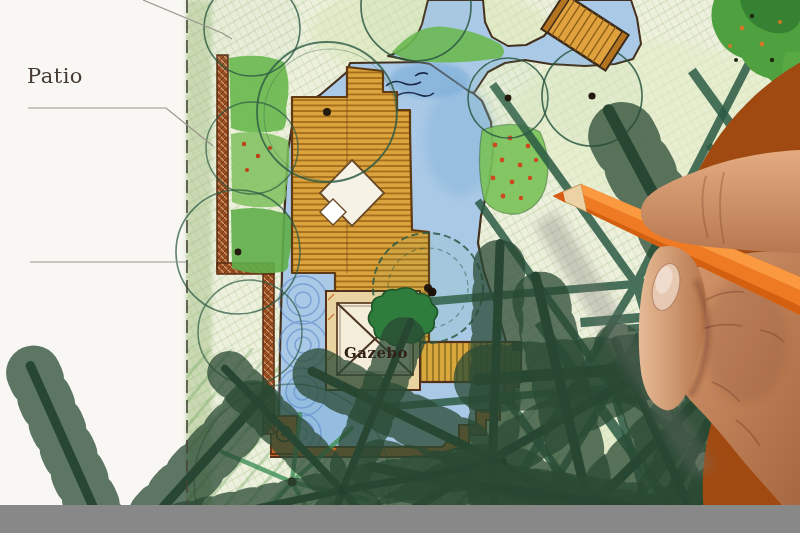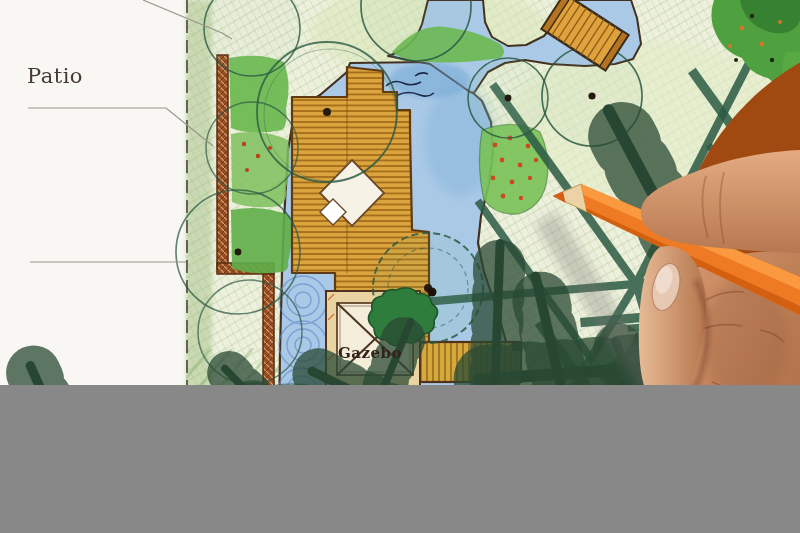--- a/index.html
+++ b/index.html
@@ -1,23 +1,23 @@
 <!DOCTYPE html>
 <html><head>
 <meta charset="utf-8">
 <style>
   html,body{margin:0;padding:0;background:#888;}
-  #stage{position:relative;width:800px;height:385px;overflow:hidden;
+  #stage{position:relative;width:800px;height:505px;overflow:hidden;
          font-family:"DejaVu Serif","Liberation Serif",serif;background:#f9a8d4;}
   #plan-svg{position:absolute;left:0;top:0;}
   .margin-label{position:absolute;color:#453a32;font-size:21px;letter-spacing:.5px;
                 font-family:"DejaVu Serif","Liberation Serif",serif;}
   #patio-label{left:27px;top:64px;}
   #wall-fountain-label{left:28px;top:208px;}
-  #gazebo-label{position:absolute;left:338px;top:344px;width:76px;
+  #gazebo-label{position:absolute;left:338px;top:344px;width:76px;text-align:center;
                 color:#33221a;font-size:15px;font-weight:bold;letter-spacing:.5px;
                 font-family:"DejaVu Serif","Liberation Serif",serif;}
 </style>
 </head>
 <body>
 
 <div id="stage">
 
 <svg id="plan-svg" width="800" height="533" viewBox="0 0 800 533">
   <defs>

